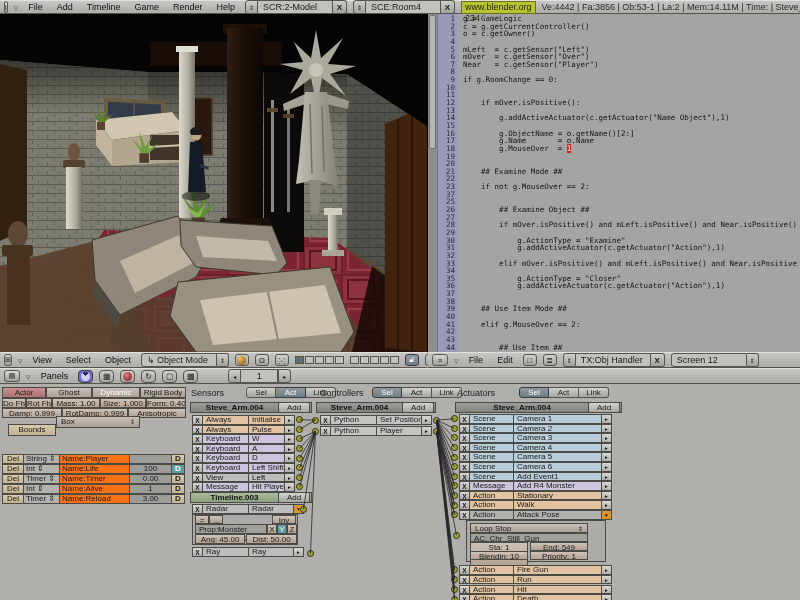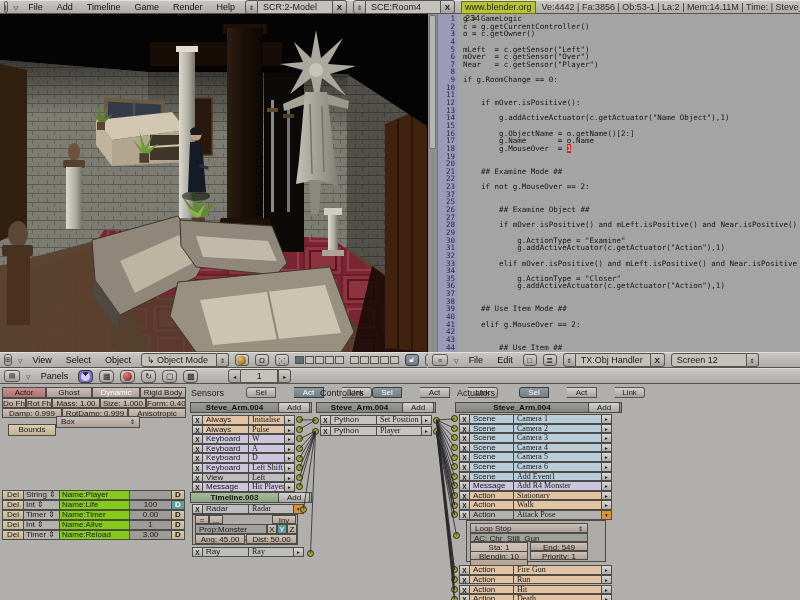--- a/index.html
+++ b/index.html
@@ -54,55 +54,55 @@
   #tedheader{left:428px;top:352px;width:372px;height:16px;z-index:20;}
   
   #bheader{left:0;top:368px;width:800px;height:16px;z-index:20;}
   .round{width:15px;height:13px;border-radius:4px;}
   #barea{position:absolute;left:0;top:384px;width:800px;height:216px;
          background:#b1afab;font-size:8px;}
   #links{position:absolute;left:0;top:0;width:800px;height:216px;pointer-events:none;}
   .panellab{position:absolute;color:#222;font-size:9px;}
   .sal{position:absolute;display:flex;height:11px;}
   .sal .ibtn{height:11px;min-width:30px;border-radius:3px 0 0 3px;}
-  .sal .ibtn+.ibtn{border-radius:0;border-left:none;margin-left:18px;}
+  .sal .ibtn+.ibtn{border-radius:0;border-left:none;}
   .sal .ibtn:last-child{border-radius:0 3px 3px 0;}
   .ownerbar{position:absolute;height:11px;background:linear-gradient(#9b9b98,#84847f);
             border:1px solid #4b4b47;display:flex;align-items:center;box-sizing:border-box;}
   .ownerbar .nm{flex:1;text-align:center;font-weight:bold;color:#101010;}
   .ownerbar .add{width:30px;height:9px;margin-right:1px;background:linear-gradient(#d4d2cd,#a8a6a2);
             border:1px solid #4b4b47;border-radius:2px;text-align:center;line-height:9px;}
   .ownerbar.green{background:linear-gradient(#a8bc9c,#8ba37e);}
   .lrow{position:absolute;display:flex;align-items:stretch;height:10px;box-sizing:border-box;}
   .xb{width:11px;background:linear-gradient(#d8d6d1,#b0aeaa);border:1px solid #4b4b47;
       text-align:center;line-height:9px;font-size:6.5px;font-weight:bold;box-sizing:border-box;}
   .tf,.nf{border:1px solid #4b4b47;border-left:none;line-height:8px;padding:0 3px;
       box-sizing:border-box;overflow:hidden;white-space:nowrap;}
   .cb{width:10px;background:linear-gradient(#d8d6d1,#b0aeaa);border:1px solid #4b4b47;
       border-left:none;text-align:center;line-height:8px;font-size:5.5px;box-sizing:border-box;}
   .cb.orange{background:#d8942e;}
   .dot{width:5px;height:5px;border-radius:50%;background:#a3a433;border:1px solid #2e2e10;
        align-self:center;margin:0 1px;flex:none;}
   .s-tan{--c:#e2c3a2;} .s-lav{--c:#cdc5dd;} .s-gray{--c:#bdbdbd;}
   .s-blue{--c:#b9cdd9;} .s-sel{--c:#b3b1ad;}
   .lrow .tf{background:var(--c,#c8c8c8);width:46px;}
-  .lrow .nf{background:var(--c,#c8c8c8);flex:1;font-family:Liberation Serif, serif;}
+  .lrow .nf{background:var(--c,#c8c8c8);flex:1;}
   .subpanel{position:absolute;background:#adaba7;border:1px solid #4b4b47;box-sizing:border-box;}
   .fld{position:absolute;border:1px solid #4b4b47;background:#a0a09c;line-height:9px;
        padding:0 3px;box-sizing:border-box;overflow:hidden;white-space:nowrap;}
   .numb{position:absolute;border:1px solid #4b4b47;background:linear-gradient(#cfc2b6,#b2a294);
        text-align:center;line-height:9px;box-sizing:border-box;overflow:hidden;white-space:nowrap;}
   .togb{position:absolute;border:1px solid #4b4b47;text-align:center;line-height:10px;
        background:linear-gradient(#cac0ba,#ab9f98);box-sizing:border-box;overflow:hidden;}
-  .prow{position:absolute;left:2px;height:10px;display:flex;margin-top:36px;}
+  .prow{position:absolute;left:2px;height:10px;display:flex;}
   .prow div{border:1px solid #4b4b47;border-left:none;line-height:8px;box-sizing:border-box;
        text-align:center;overflow:hidden;}
   .prow .del{width:22px;background:linear-gradient(#d9cbae,#c2b292);border-left:1px solid #4b4b47;}
   .prow .ptype{width:36px;background:#b4b2ae;text-align:left;padding:0 2px;}
-  .prow .pname{width:70px;background:#84cc16;text-align:left;padding:0 2px;}
+  .prow .pname{width:70px;background:#f97316;text-align:left;padding:0 2px;}
   .prow .pval{width:42px;background:#9e9c98;}
   .prow .pd{width:13px;background:linear-gradient(#d9cbae,#c2b292);font-weight:bold;}
   .prow .pd.on{background:#5f9ea0;color:#fff;}
 </style>
 </head>
 <body>
 <div id="app">
 
 <div class="hbar" id="topbar">
   <div class="wicon">i</div>

